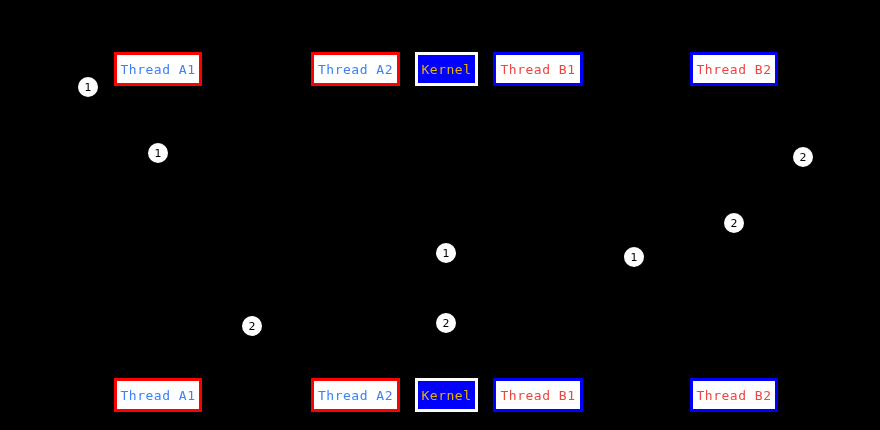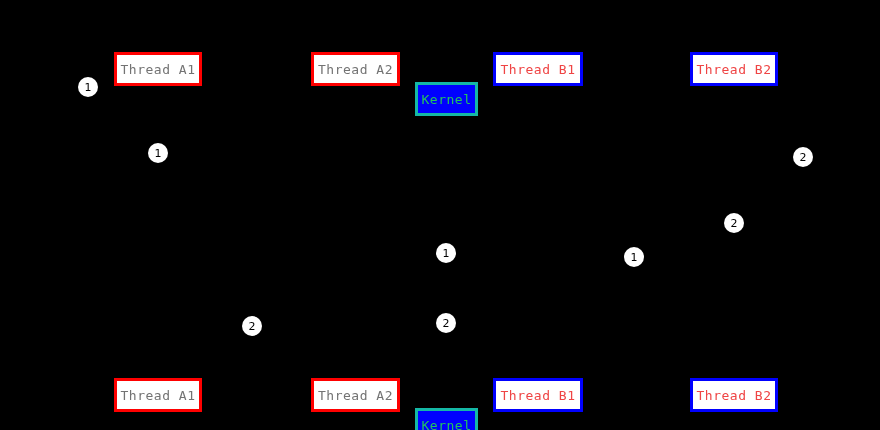--- a/index.html
+++ b/index.html
@@ -25,32 +25,31 @@
     justify-content: center;
     font-size: 13px;
     letter-spacing: 0.5px;
     line-height: 1;
     white-space: nowrap;
     user-select: none;
   }
   .participant.outline-red {
     background: #ffffff;
     border: 3px solid #ff0000;
-    color: #737373;
+    color: #3b82f6;
   }
   .participant.outline-blue {
     background: #ffffff;
     border: 3px solid #0000ff;
     color: #ef4444;
   }
   .participant.fill-blue {
     background: #0000ff;
-    border: 3px solid #14b8a6;
-    color: #22c55e;
-    margin-top: 30px;
+    border: 3px solid #ffffff;
+    color: #eab308;
   }
 
   
   .lifeline {
     position: absolute;
     width: 1px;
     background: #000000;
   }
 
   

